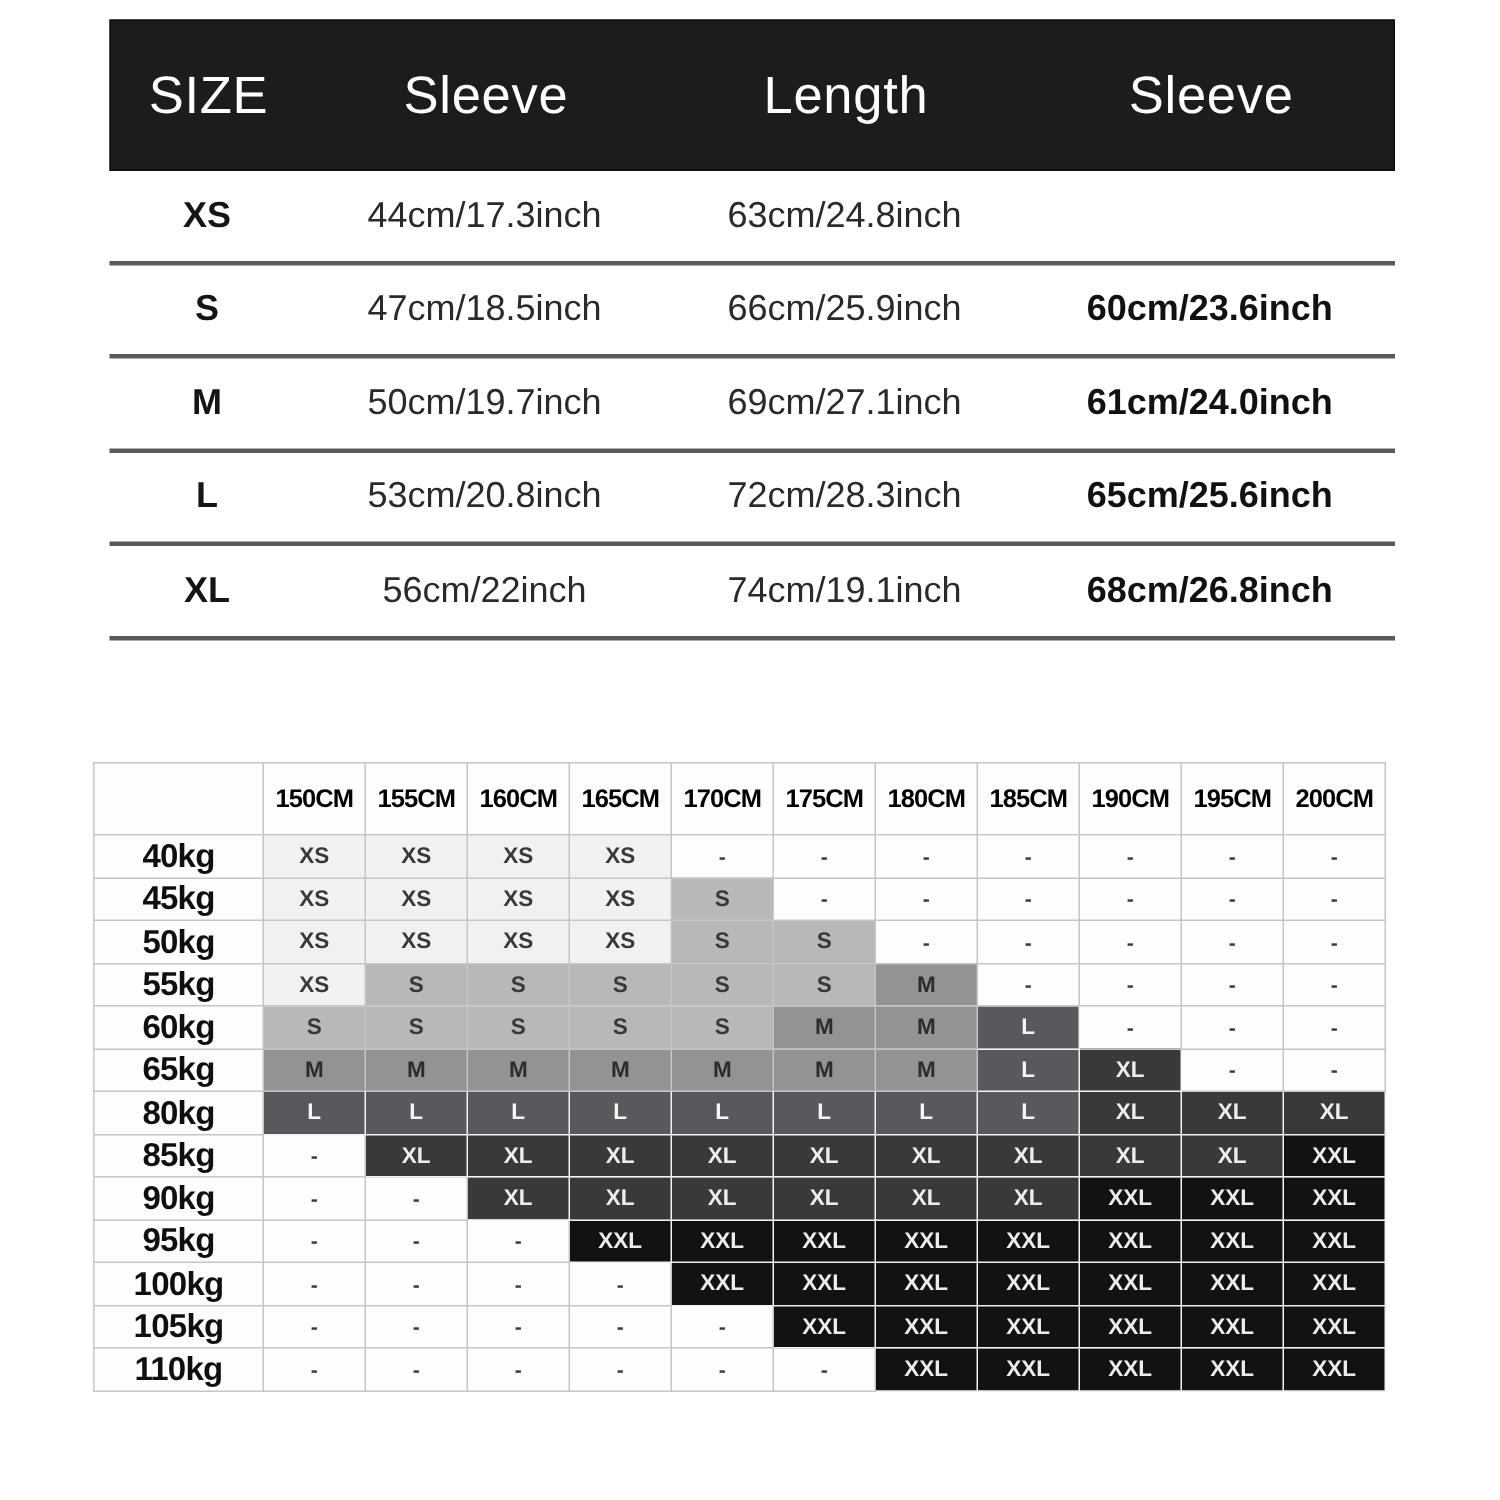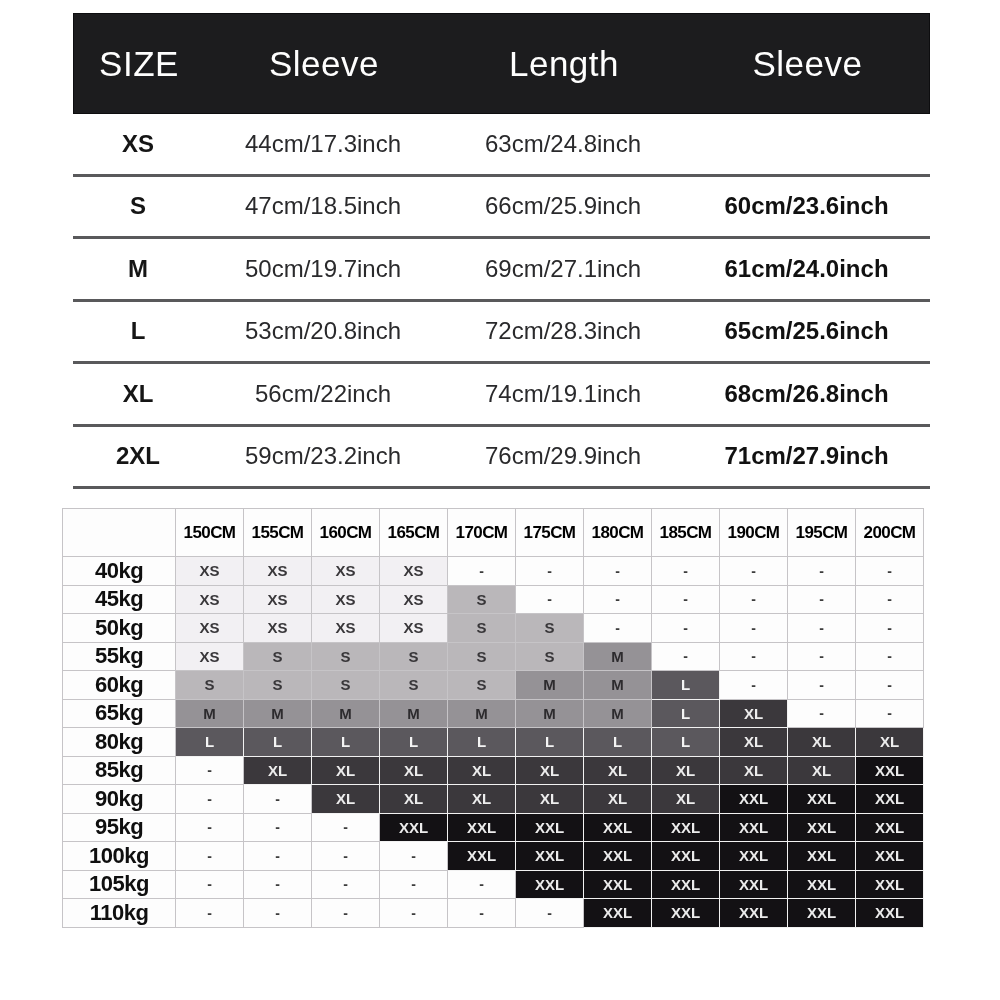--- a/index.html
+++ b/index.html
@@ -64,26 +64,20 @@
       <div class="cell sz">L</div>
       <div class="cell val">53cm/20.8inch</div>
       <div class="cell val">72cm/28.3inch</div>
       <div class="cell slv">65cm/25.6inch</div>
     </div>
     <div class="srow grid4">
       <div class="cell sz">XL</div>
       <div class="cell val">56cm/22inch</div>
       <div class="cell val">74cm/19.1inch</div>
       <div class="cell slv">68cm/26.8inch</div>
-    </div>
-    <div class="srow grid4">
-      <div class="cell sz">2XL</div>
-      <div class="cell val">59cm/23.2inch</div>
-      <div class="cell val">76cm/29.9inch</div>
-      <div class="cell slv">71cm/27.9inch</div>
     </div>
   </div>
 
   <table class="matrix">
     <colgroup>
       <col style="width:113px">
       <col span="11">
     </colgroup>
     <thead>
       <tr>

